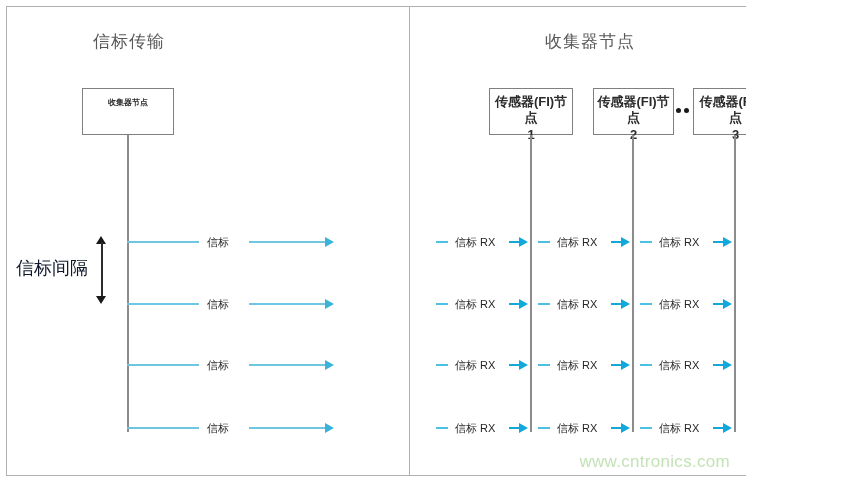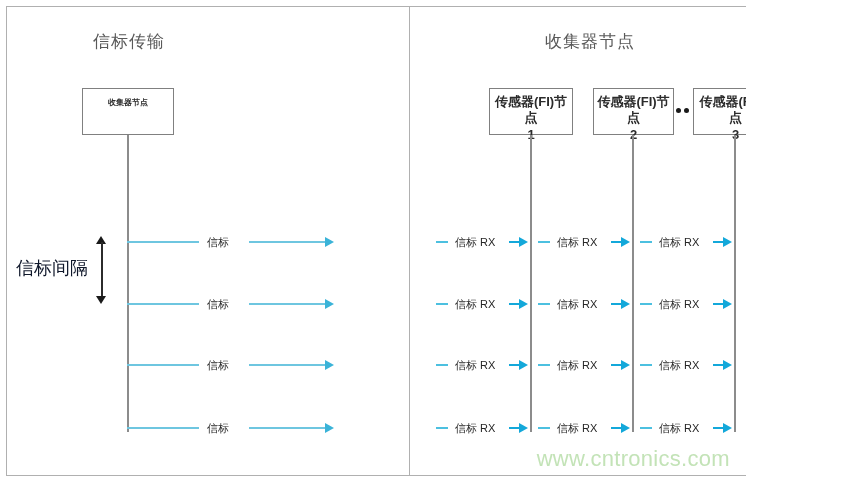--- a/index.html
+++ b/index.html
@@ -205,21 +205,21 @@
     white-space: nowrap;
   }
   #interval-label-left  { left: 16px;  top: 256px; }
   #interval-label-right { left: 768px; top: 256px; }
 
   
   #watermark {
     position: absolute;
     right: 16px;
     bottom: 10px;
-    font-size: 22px;
+    font-size: 17px;
     color: #c3e3b7;
     letter-spacing: 0.3px;
     white-space: nowrap;
   }
 </style>
 </head>
 <body>
 
 <div id="canvas">
 

